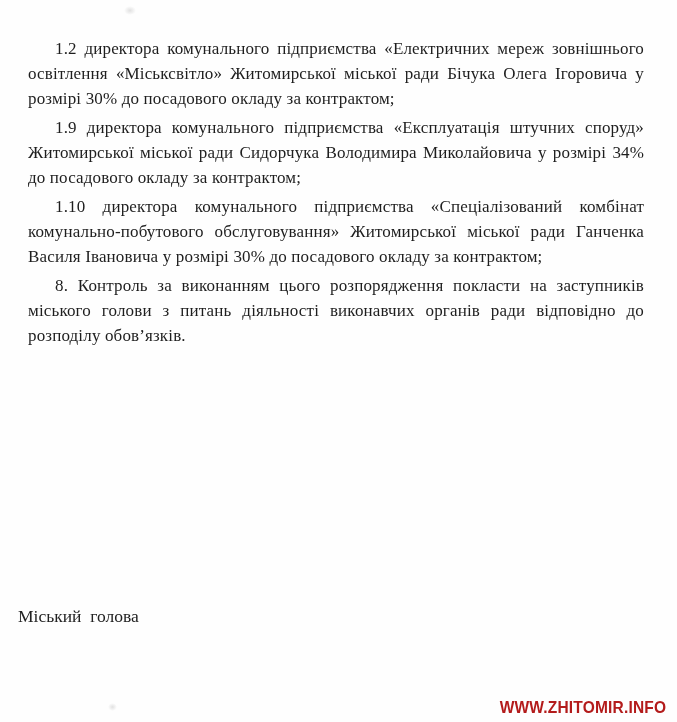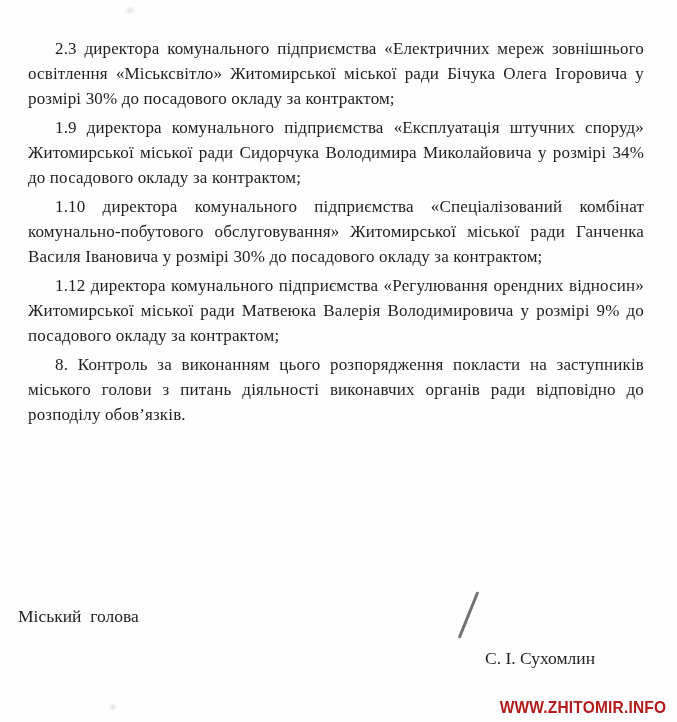--- a/index.html
+++ b/index.html
@@ -25,21 +25,21 @@
     text-indent: 27px;
     font-size: 17px;
     line-height: 25px;
     letter-spacing: 0.15px;
     color: #1e1e1e;
   }
   .sig-row {
     position: absolute;
     left: 18px; right: 82px; top: 606px;
     display: flex;
-    justify-content: space-between;
+    justify-content: flex-start;
     font-size: 17.5px;
     color: #222;
   }
   .sig-title { white-space: pre; }
   .sig-name { position: relative; white-space: pre; }
   .sig-slash {
     position: absolute;
     left: 8px; top: -16px;
     width: 3px; height: 50px;
     background: #4e4e4e;
@@ -66,32 +66,27 @@
   .smudge-bottom { left: 108px; top: 703px; width: 9px; height: 8px; }
 </style>
 </head>
 <body>
 
 <div class="page">
 
   <div class="smudge smudge-top"></div>
 
   <div class="content">
-    <p class="doc-par">2.3 директора комунального підприємства «Електричних мереж зовнішнього освітлення «Міськсвітло» Житомирської міської ради Бічука Олега Ігоровича у розмірі 30% до посадового окладу за контрактом;</p>
+    <p class="doc-par">1.2 директора комунального підприємства «Електричних мереж зовнішнього освітлення «Міськсвітло» Житомирської міської ради Бічука Олега Ігоровича у розмірі 30% до посадового окладу за контрактом;</p>
     <p class="doc-par">1.9 директора комунального підприємства «Експлуатація штучних споруд» Житомирської міської ради Сидорчука Володимира Миколайовича у розмірі 34% до посадового окладу за контрактом;</p>
     <p class="doc-par">1.10 директора комунального підприємства «Спеціалізований комбінат комунально-побутового обслуговування» Житомирської міської ради Ганченка Василя Івановича у розмірі 30% до посадового окладу за контрактом;</p>
-    <p class="doc-par">1.12 директора комунального підприємства «Регулювання орендних відносин» Житомирської міської ради Матвеюка Валерія Володимировича у розмірі 9% до посадового окладу за контрактом;</p>
     <p class="doc-par">8. Контроль за виконанням цього розпорядження покласти на заступників міського голови з питань діяльності виконавчих органів ради відповідно до розподілу обов’язків.</p>
   </div>
 
   <div class="sig-row">
     <span class="sig-title">Міський  голова</span>
-    <span class="sig-name">
-      <span class="sig-slash"></span>
-      <span>С. І. Сухомлин</span>
-    </span>
   </div>
 
   <div class="smudge smudge-bottom"></div>
 
   <div class="watermark" style="color: rgb(179, 27, 27);">WWW.ZHITOMIR.INFO</div>
 
 </div>
 
 </body></html>

